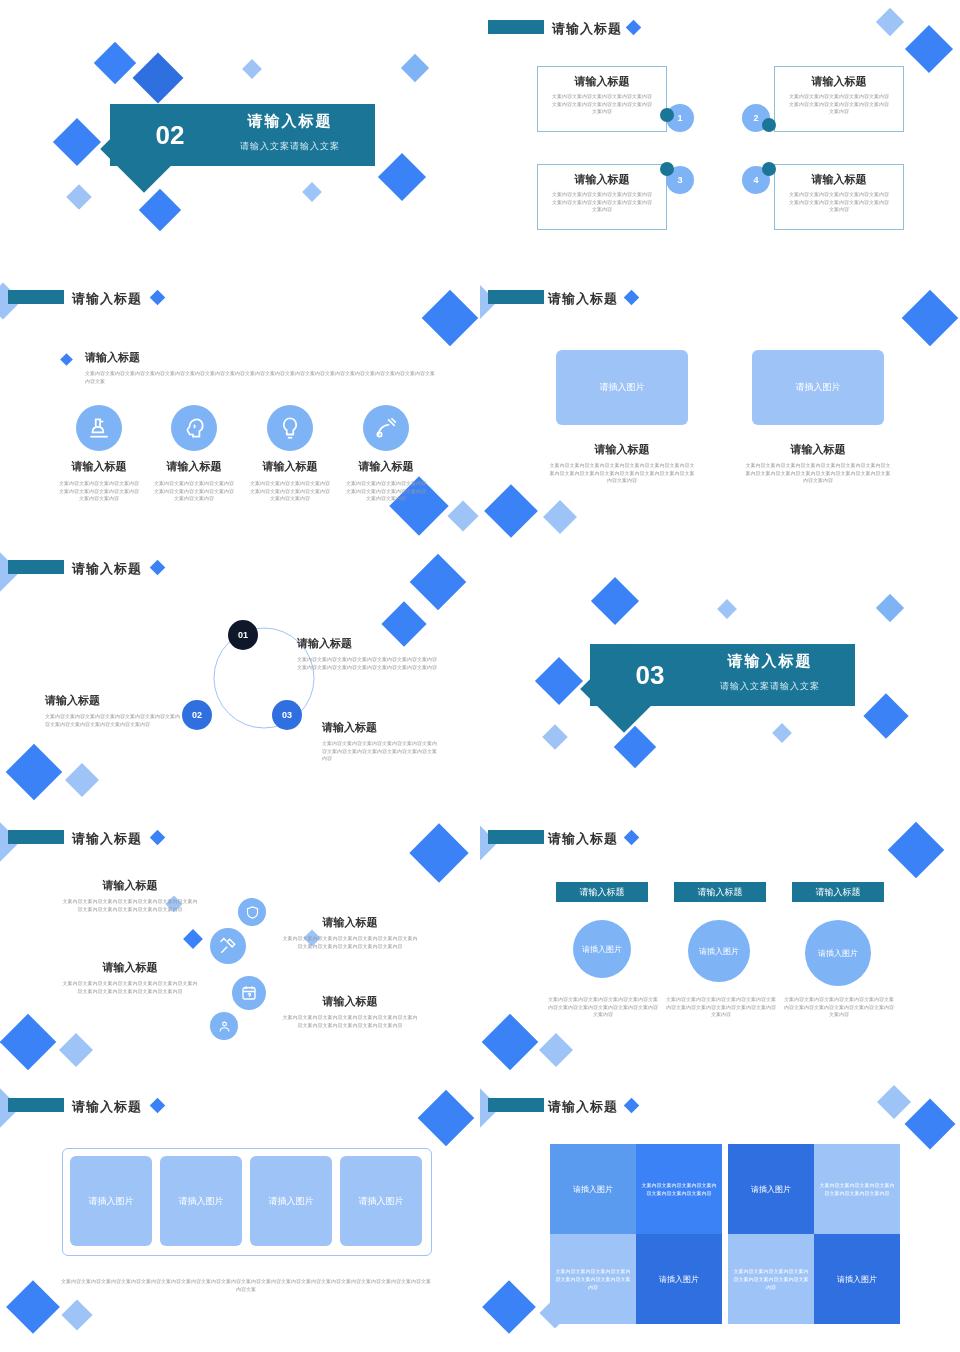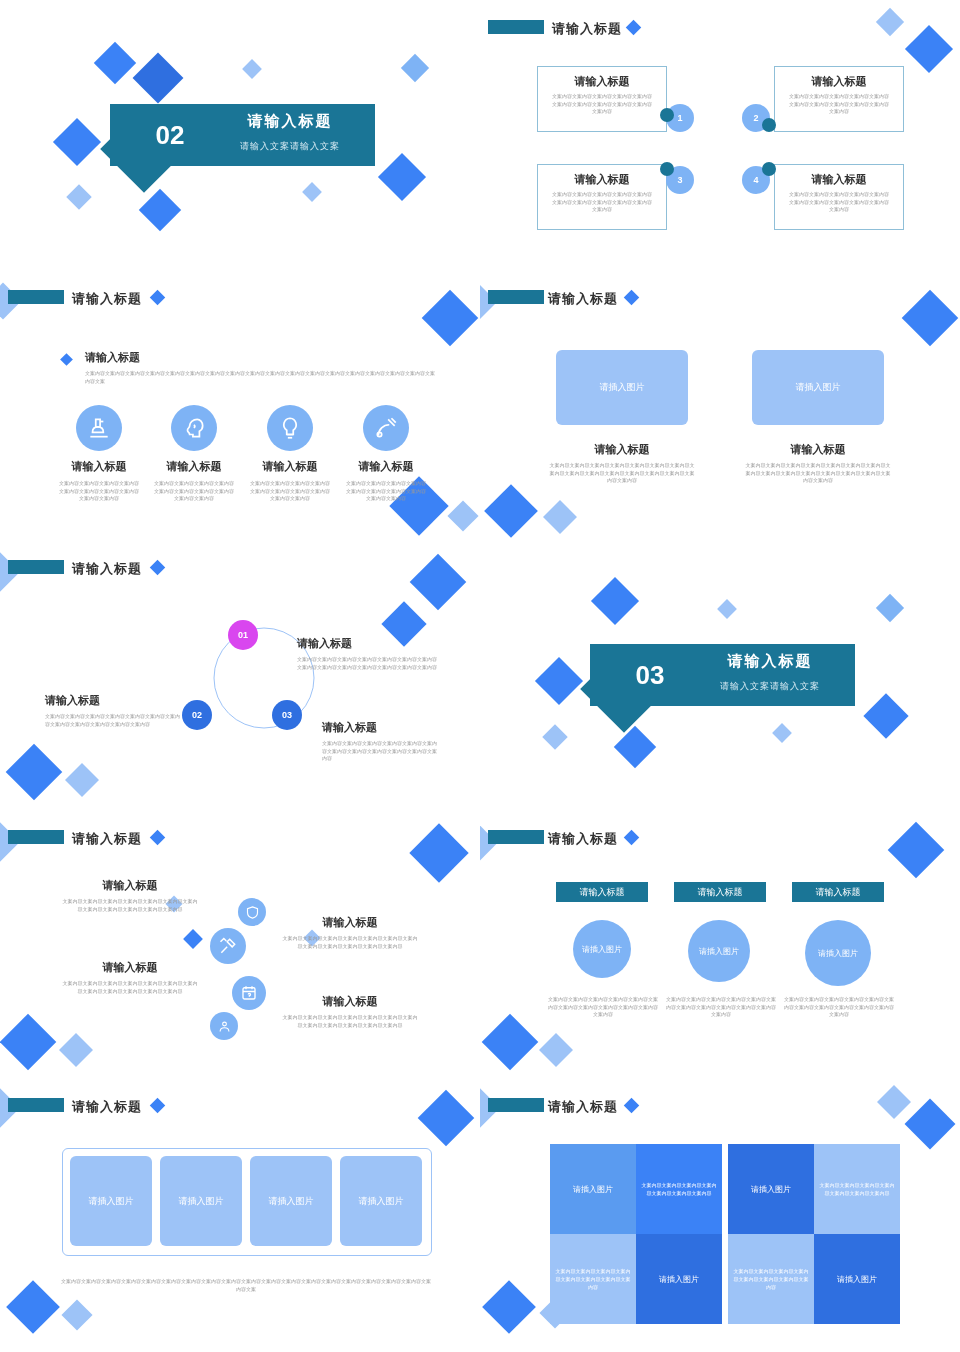--- a/index.html
+++ b/index.html
@@ -161,21 +161,21 @@
   <div class="dia" style="left:388px;top:68px;width:32px;height:32px;background:#3b82f6;"></div>
   <div class="dia" style="left:14px;top:212px;width:40px;height:40px;background:#3b82f6;"></div>
   <div class="dia" style="left:70px;top:228px;width:24px;height:24px;background:#9dc3f7;"></div>
   <div class="sec-bar" style="left:8px;top:20px;"></div>
   <div class="sec-title" style="left:72px;top:20px;">请输入标题</div>
   <div class="sec-dia" style="left:152px;top:22px;"></div>
 
   <svg width="120" height="120" style="position:absolute;left:204px;top:78px;">
     <circle cx="60" cy="60" r="50" fill="none" stroke="#9dc3f7" stroke-width="1"></circle>
   </svg>
-  <div class="circle-num" style="position:absolute;left:228px;top:80px;width:30px;height:30px;background:#d946ef;font-size:9px;">01</div>
+  <div class="circle-num" style="position:absolute;left:228px;top:80px;width:30px;height:30px;background:#0f172a;font-size:9px;">01</div>
   <div class="circle-num" style="position:absolute;left:182px;top:160px;width:30px;height:30px;background:#2f6fe0;font-size:9px;">02</div>
   <div class="circle-num" style="position:absolute;left:272px;top:160px;width:30px;height:30px;background:#2f6fe0;font-size:9px;">03</div>
 
   <div style="position:absolute;left:297px;top:96px;font-size:11px;font-weight:bold;color:#333;">请输入标题</div>
   <div class="body-txt" style="position:absolute;left:297px;top:116px;width:140px;text-align:left;">文案内容文案内容文案内容文案内容文案内容文案内容文案内容文案内容文案内容文案内容文案内容文案内容文案内容文案内容</div>
 
   <div style="position:absolute;left:45px;top:153px;font-size:11px;font-weight:bold;color:#333;">请输入标题</div>
   <div class="body-txt" style="position:absolute;left:45px;top:173px;width:135px;text-align:left;">文案内容文案内容文案内容文案内容文案内容文案内容文案内容文案内容文案内容文案内容文案内容文案内容</div>
 
   <div style="position:absolute;left:322px;top:180px;font-size:11px;font-weight:bold;color:#333;">请输入标题</div>

